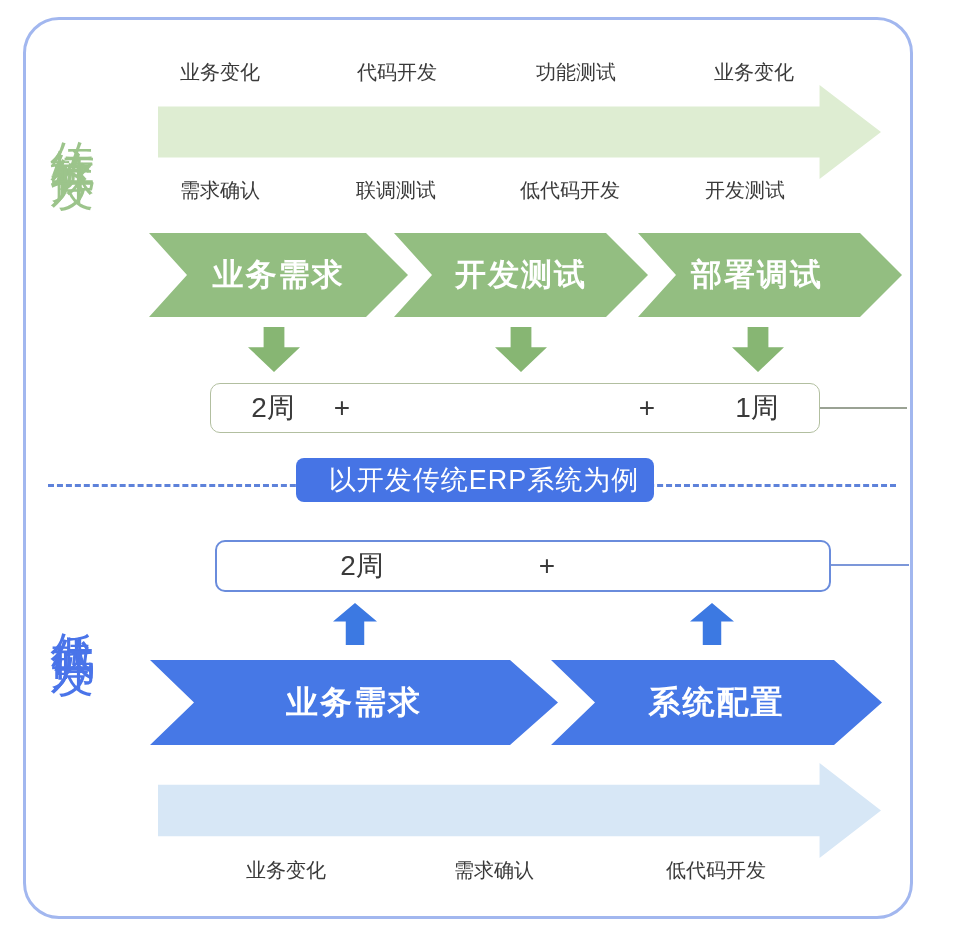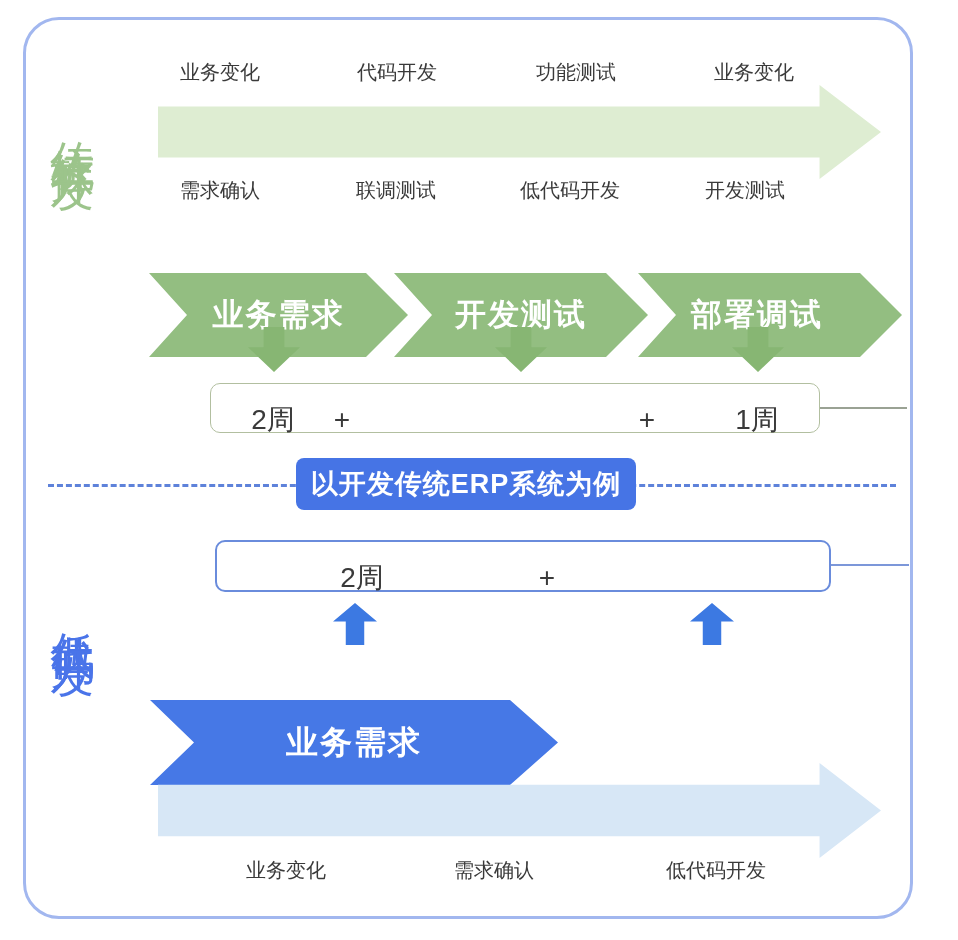--- a/index.html
+++ b/index.html
@@ -24,52 +24,52 @@
     color:#3a3a3a;white-space:nowrap;line-height:30px;height:30px;
   }
   
   .big-arrow{position:absolute;left:158px;width:723px;height:94px;
     clip-path:polygon(0 23%,91.5% 23%,91.5% 0,100% 50%,91.5% 100%,91.5% 77%,0 77%);}
   .big-arrow.green{top:85px;background:#deedd2;}
   .big-arrow.blue{top:763px;background:#d7e7f6;height:95px;}
   
   .chev{
     position:absolute;display:flex;align-items:center;justify-content:center;
-    color:#fff;font-weight:700;white-space:nowrap;letter-spacing:2px;box-sizing:border-box;margin-top:40px;
+    color:#fff;font-weight:700;white-space:nowrap;letter-spacing:2px;box-sizing:border-box;
   }
   .chev.green{top:233px;height:84px;background:#93be81;font-size:31px;
     clip-path:polygon(0 0,calc(100% - 42px) 0,100% 50%,calc(100% - 42px) 100%,0 100%,38px 50%);}
   .chev.blue{top:660px;height:85px;background:#4678e6;font-size:32px;
     clip-path:polygon(0 0,calc(100% - 48px) 0,100% 50%,calc(100% - 48px) 100%,0 100%,44px 50%);}
   .chev.shift-left{padding-right:26px;}
   
   .down-arrow{position:absolute;top:327px;width:52px;height:45px;background:#87b673;
     clip-path:polygon(30% 0,70% 0,70% 45%,100% 45%,50% 100%,0 45%,30% 45%);}
   .up-arrow{position:absolute;top:603px;width:44px;height:42px;background:#3c79e2;
     clip-path:polygon(50% 0,100% 44%,71% 44%,71% 100%,29% 100%,29% 44%,0 44%);}
   
   .dur-box{position:absolute;background:#fff;box-sizing:border-box;}
   .dur-box.green-border{left:210px;top:383px;width:610px;height:50px;
     border:1.5px solid #b2bfa0;border-radius:10px;}
   .dur-box.blue-border{left:215px;top:540px;width:616px;height:52px;
     border:2px solid #6a8cdc;border-radius:10px;}
   .dur-box span{
-    position:absolute;top:12px;height:100%;display:flex;align-items:center;
+    position:absolute;top:0;height:100%;display:flex;align-items:center;
     transform:translateX(-50%);font-size:28px;font-weight:500;color:#3a3a3a;white-space:nowrap;
   }
   
   .conn{position:absolute;height:2px;}
   .conn.gray{left:820px;top:407px;width:87px;background:#9aa294;}
   .conn.blue{left:831px;top:564px;width:78px;background:#7c97d9;}
   
   .dash-line{position:absolute;left:48px;top:484px;width:848px;border-top:3px dashed #5e82da;z-index:1;}
   .example-box{
-    position:absolute;left:296px;top:458px;width:340px;height:52px;background:#4674e5;
+    position:absolute;left:296px;top:458px;width:340px;height:44px;background:#4674e5;
     border-radius:8px;display:flex;align-items:center;justify-content:center;
-    color:#fff;font-size:27px;font-weight:700;letter-spacing:1px;z-index:2;white-space:nowrap;
+    color:#fff;font-size:27px;font-weight:400;letter-spacing:1px;z-index:2;white-space:nowrap;padding-left:18px;
   }
   
   .watermark{
     position:absolute;top:884px;right:25px;font-size:27px;font-weight:700;white-space:nowrap;
     color:#f2f2f2;-webkit-text-stroke:1.3px #8e8e8e;letter-spacing:1px;
   }
 </style>
 </head>
 <body>
 
@@ -112,20 +112,21 @@
   <div class="dur-box blue-border">
     <span style="left:145px">2周</span>
     <span style="left:330px">+</span>
   </div>
   <div class="conn blue"></div>
 
   <div class="up-arrow" style="left:333px"></div>
   <div class="up-arrow" style="left:690px"></div>
 
   <div class="chev blue" style="left:150px;width:408px">业务需求</div>
+  <div class="chev blue" style="left:551px;width:331px">系统配置</div>
 
   <div class="big-arrow blue"></div>
 
   <div class="lbl" style="left:286px;top:855px">业务变化</div>
   <div class="lbl" style="left:494px;top:855px">需求确认</div>
   <div class="lbl" style="left:716px;top:855px">低代码开发</div>
 
   <div class="side-label blue">低代码开发</div>
 
 </div>

